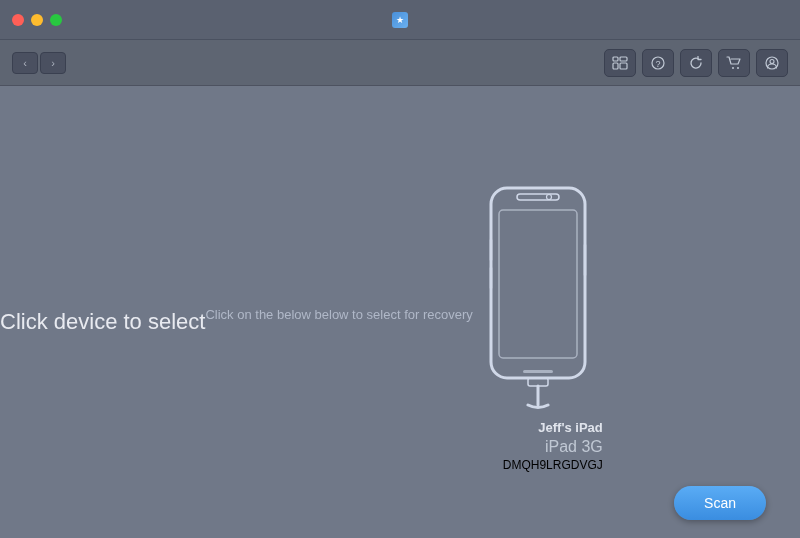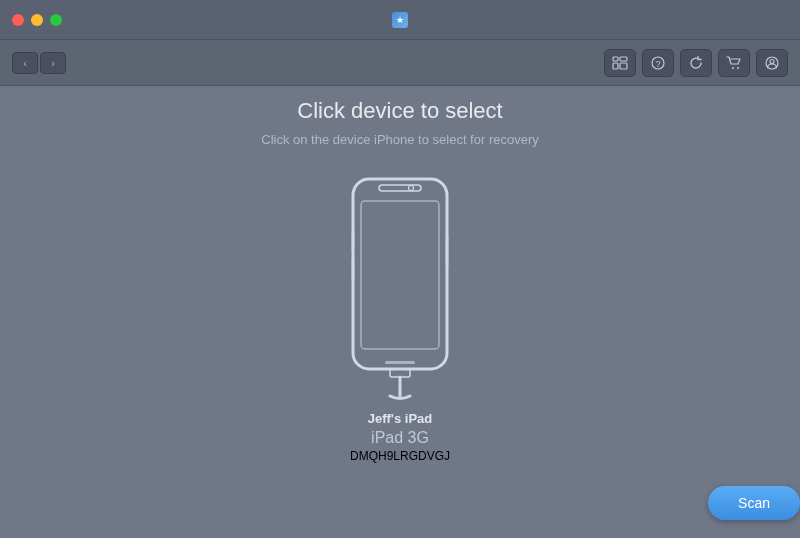--- a/index.html
+++ b/index.html
@@ -111,23 +111,22 @@
       align-items: center;
       justify-content: center;
       cursor: pointer;
       color: #c0c8d4;
       font-size: 14px;
     }
 
     
     .main-content {
       display: flex;
-      flex-direction: column;
-      align-items: center;
-      padding-top: 12px;
+      align-items: center;
+      padding-top: 28px;
       background: #707888;
       height: calc(538px - 86px);
       position: relative;
     }
 
     .page-title {
       font-size: 22px;
       color: #e8eaf0;
       font-weight: 500;
       margin-bottom: 8px;
@@ -136,21 +135,21 @@
     .page-subtitle {
       font-size: 13px;
       color: #b0b8c8;
       margin-bottom: 24px;
     }
 
     
     .device-container {
       display: flex;
       flex-direction: column;
-      align-items: center;
+      align-items: flex-end;
       cursor: pointer;
     }
 
     .iphone-svg {
       width: 130px;
     }
 
     .device-name {
       font-size: 13px;
       color: #e0e4ec;
@@ -170,21 +169,21 @@
       font-size: 12px;
       color: #000000;
       margin-top: 2px;
       text-align: center;
     }
 
     
     .scan-btn {
       position: absolute;
       bottom: 18px;
-      right: 0;
+      right: 34px;
       background: linear-gradient(180deg, #5aacf5, #3a8de0);
       color: white;
       border: none;
       border-radius: 20px;
       padding: 9px 30px;
       font-size: 14px;
       font-weight: 500;
       cursor: pointer;
       box-shadow: 0 2px 6px rgba(0,0,0,0.3);
     }
@@ -243,21 +242,21 @@
         <circle cx="7" cy="5.5" r="2" stroke="#c0c8d4" stroke-width="1.1"></circle>
         <path d="M2.5 12c0-2.5 2-4 4.5-4s4.5 1.5 4.5 4" stroke="#c0c8d4" stroke-width="1.1" stroke-linecap="round"></path>
       </svg>
     </div>
   </div>
 </div>
 
 <div class="main-content">
 
   <h1 class="page-title">Click device to select</h1>
-  <p class="page-subtitle">Click on the device iPhone to select for recovery</p>
+  <p class="page-subtitle">Click on the below below to select for recovery</p>
 
   <div class="device-container">
     <svg class="iphone-svg" viewBox="0 0 130 230" fill="none" xmlns="http://www.w3.org/2000/svg">
 
       <rect x="18" y="8" width="94" height="190" rx="16" ry="16" stroke="#d0d8e8" stroke-width="3" fill="none"></rect>
 
       <rect x="26" y="30" width="78" height="148" rx="4" ry="4" stroke="#d0d8e8" stroke-width="1.5" fill="none" opacity="0.6"></rect>
 
       <rect x="44" y="14" width="42" height="6" rx="3" stroke="#d0d8e8" stroke-width="1.5" fill="none"></rect>
 

